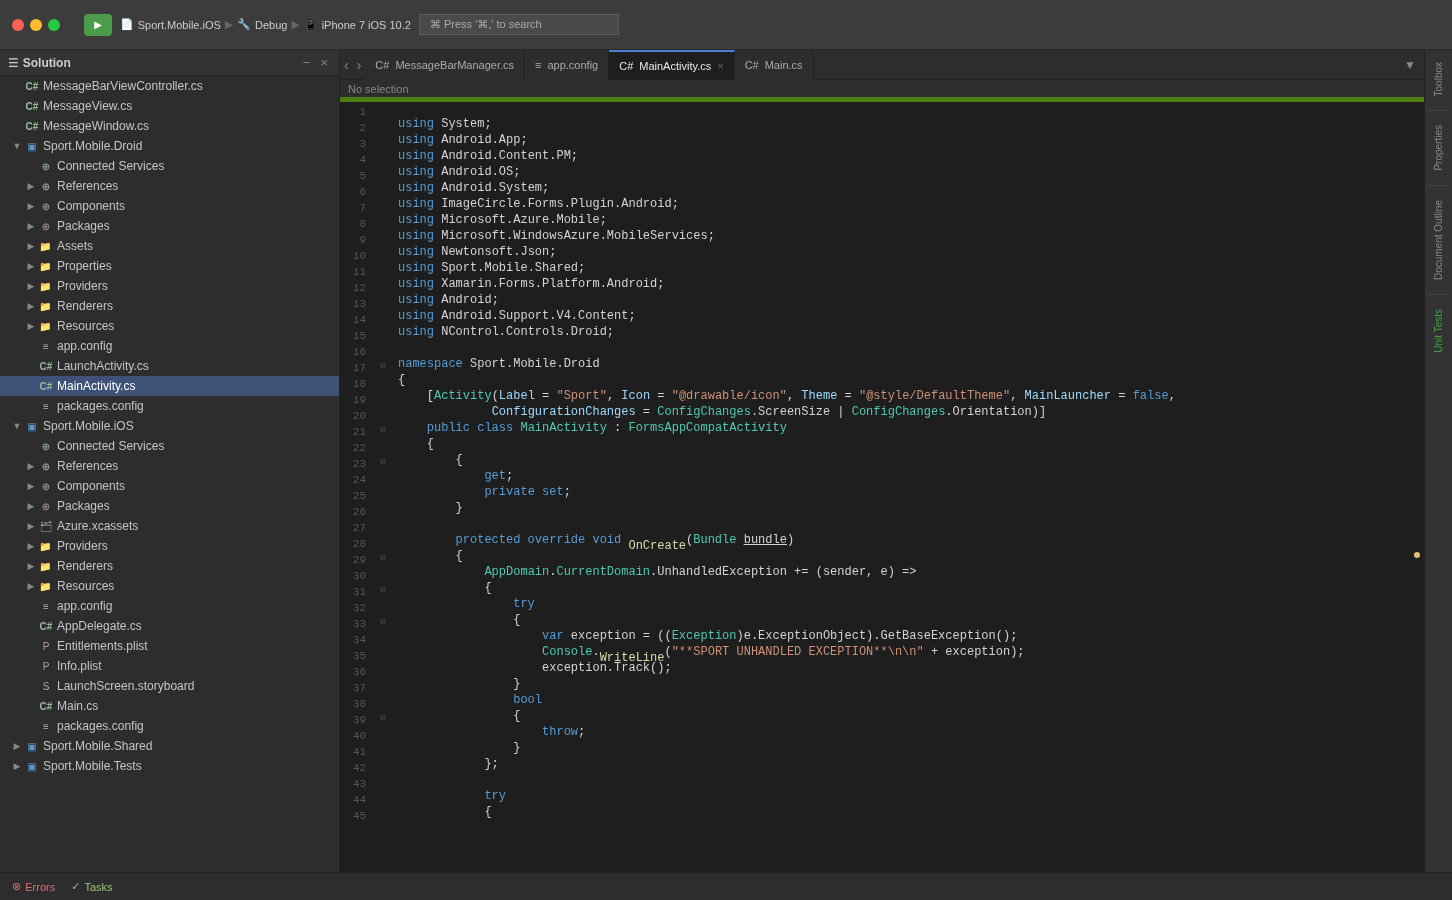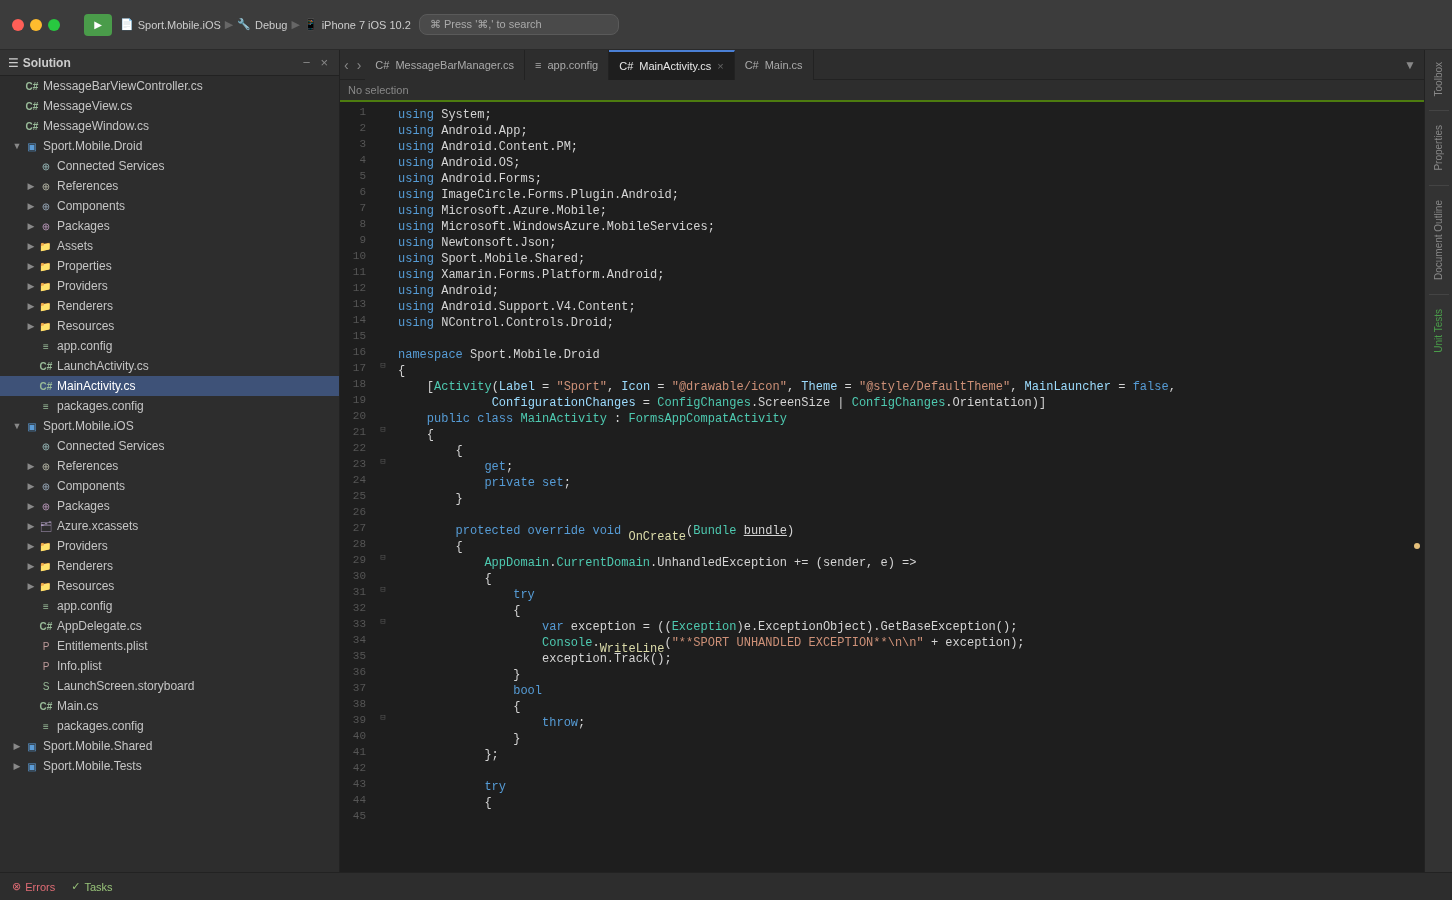--- a/index.html
+++ b/index.html
@@ -67,21 +67,21 @@
       background: #3c3c3c;
       border: 1px solid #5a5a5a;
       border-radius: 4px;
       padding: 3px 12px;
       color: #aaa;
       font-size: 11px;
     }
     .search-bar {
       background: #4a4a4a;
       border: 1px solid #5a5a5a;
-      border-radius: 8px;
+      border-radius: 0;
       padding: 3px 10px;
       color: #aaa;
       font-size: 11px;
       width: 200px;
     }
 
     
     .main-layout {
       display: flex;
       height: calc(900px - 50px - 28px);
@@ -222,21 +222,21 @@
       margin-left: auto;
       padding: 0 8px;
       color: #888;
       cursor: pointer;
     }
 
     
     .selection-bar {
       height: 22px;
       background: #2d2d2d;
-      border-bottom: 2px solid #4d7c0f;
+      border-bottom: 5px solid #4d7c0f;
       display: flex;
       align-items: center;
       padding: 0 8px;
       font-size: 11px;
       color: #888;
       flex-shrink: 0;
     }
 
     
     .code-editor {
@@ -265,21 +265,21 @@
       align-items: center;
       justify-content: flex-end;
       padding-right: 4px;
       color: #555;
       font-size: 11px;
     }
     .line-num.has-marker { position: relative; }
     .code-content {
       flex: 1;
       overflow: auto;
-      padding-top: 5px;
+      padding-top: 14px;
       color: #d4d4d4;
     }
     .code-line {
       height: 16px;
       white-space: pre;
       display: flex;
       align-items: center;
       padding-left: 8px;
     }
 
@@ -675,21 +675,21 @@
         <div class="fold-marker" style="margin-top: calc(16px * 1);">⊟</div>
         <div class="fold-marker" style="margin-top: calc(16px * 1);">⊟</div>
         <div class="fold-marker" style="margin-top: calc(16px * 5);">⊟</div>
       </div>
 
       <div class="code-content">
         <div class="code-line"><span class="kw">using</span><span class="plain"> System;</span></div>
         <div class="code-line"><span class="kw">using</span><span class="plain"> Android.App;</span></div>
         <div class="code-line"><span class="kw">using</span><span class="plain"> Android.Content.PM;</span></div>
         <div class="code-line"><span class="kw">using</span><span class="plain"> Android.OS;</span></div>
-        <div class="code-line"><span class="kw">using</span><span class="plain"> Android.Forms;</span></div>
+        <div class="code-line"><span class="kw">using</span><span class="plain"> Android.System;</span></div>
         <div class="code-line"><span class="kw">using</span><span class="plain"> ImageCircle.Forms.Plugin.Android;</span></div>
         <div class="code-line"><span class="kw">using</span><span class="plain"> Microsoft.Azure.Mobile;</span></div>
         <div class="code-line"><span class="kw">using</span><span class="plain"> Microsoft.WindowsAzure.MobileServices;</span></div>
         <div class="code-line"><span class="kw">using</span><span class="plain"> Newtonsoft.Json;</span></div>
         <div class="code-line"><span class="kw">using</span><span class="plain"> Sport.Mobile.Shared;</span></div>
         <div class="code-line"><span class="kw">using</span><span class="plain"> Xamarin.Forms.Platform.Android;</span></div>
         <div class="code-line"><span class="kw">using</span><span class="plain"> Android;</span></div>
         <div class="code-line"><span class="kw">using</span><span class="plain"> Android.Support.V4.Content;</span></div>
         <div class="code-line"><span class="kw">using</span><span class="plain"> NControl.Controls.Droid;</span></div>
         <div class="code-line"></div>

